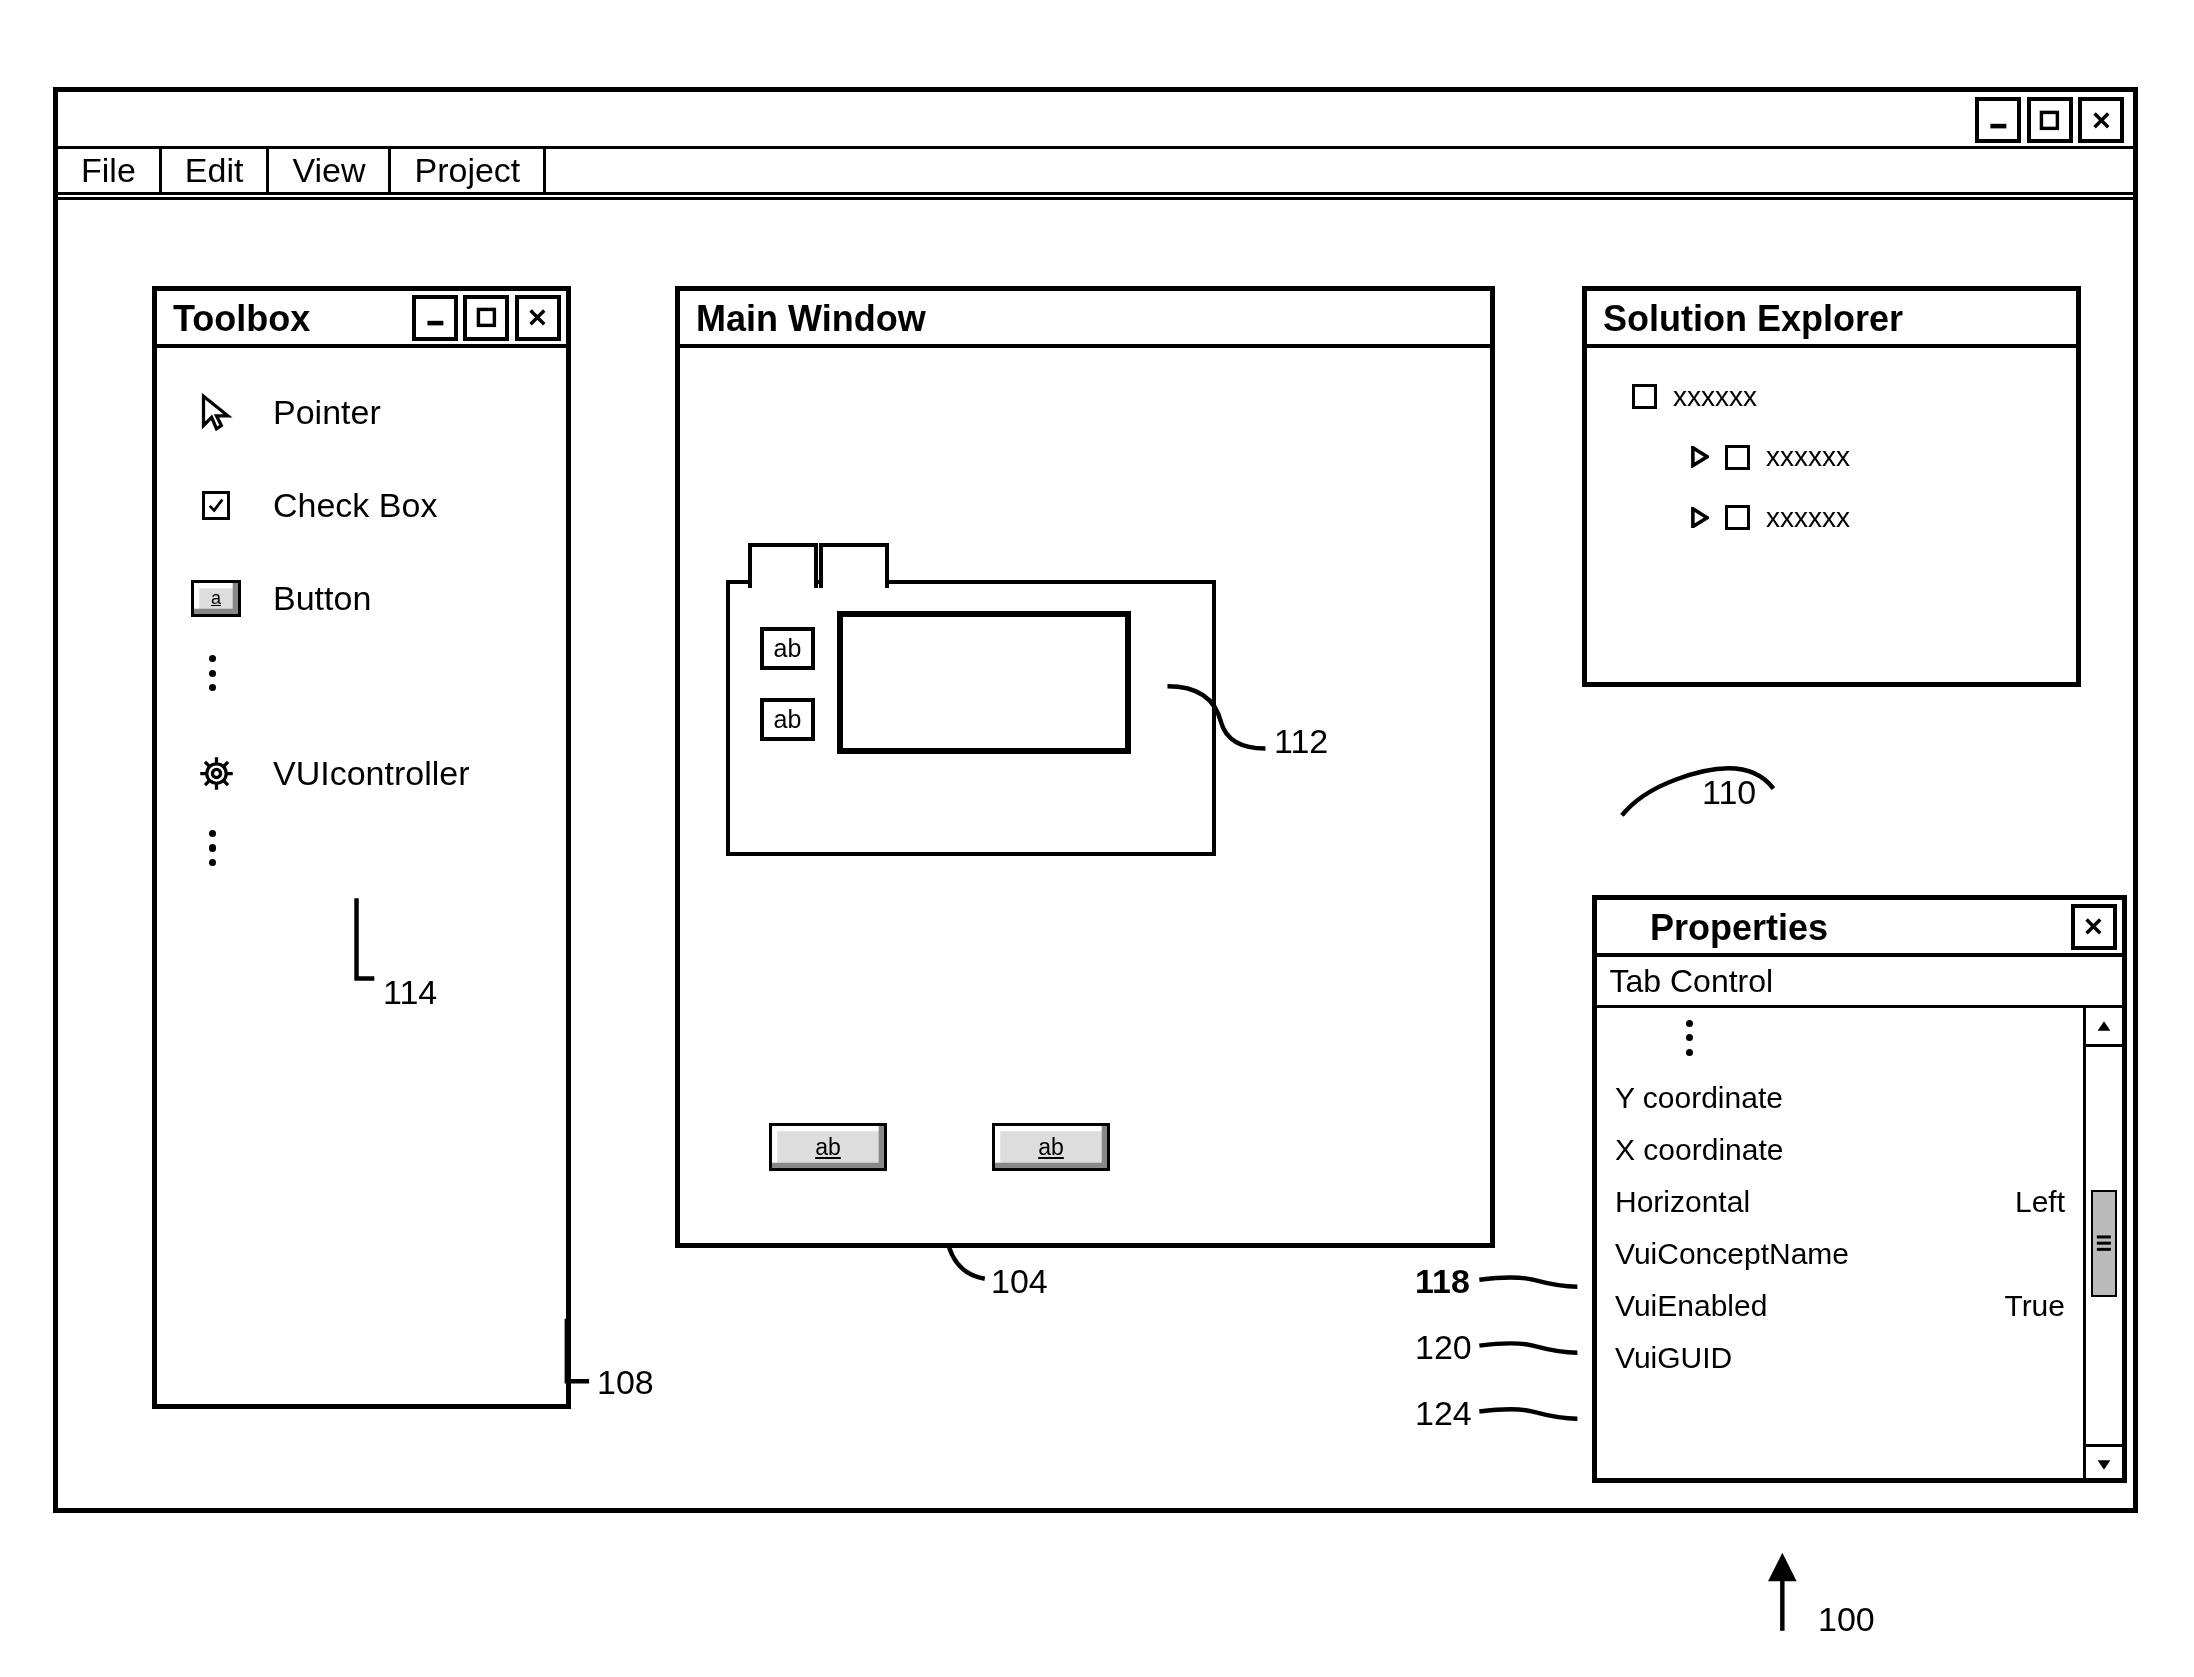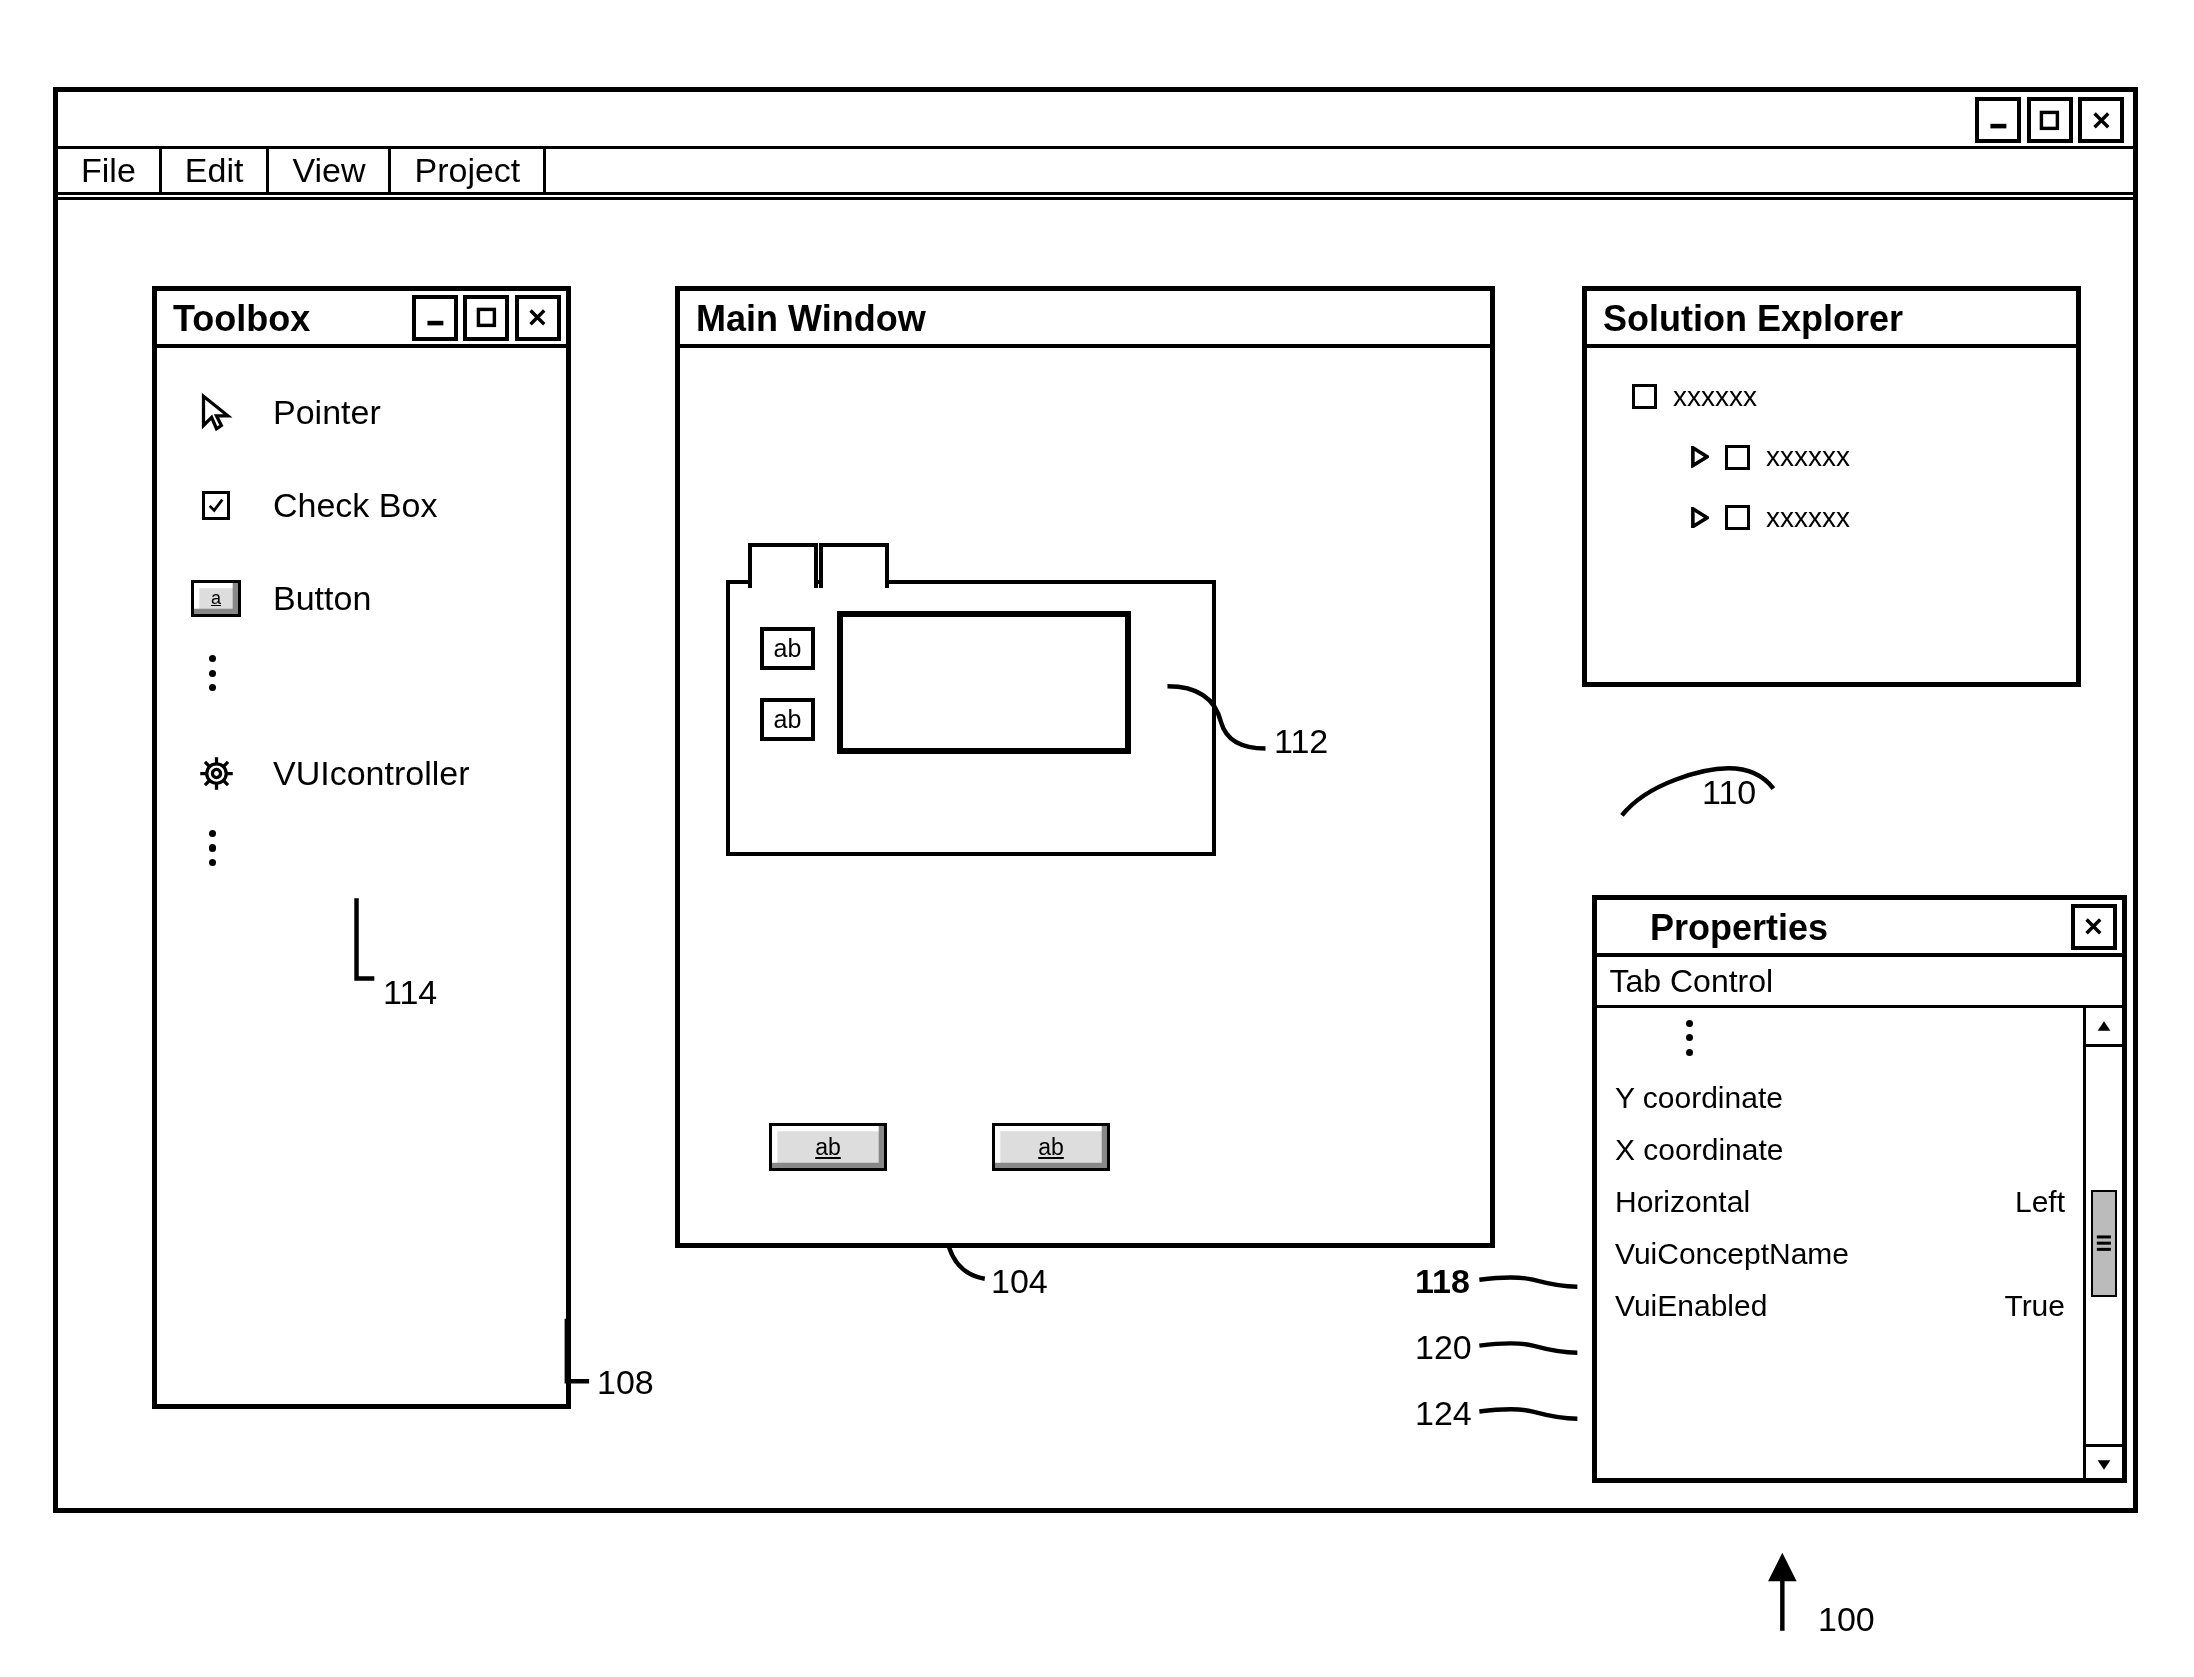--- a/index.html
+++ b/index.html
@@ -364,20 +364,24 @@
                 <span>Left</span>
               </div>
             <div class="prop-row">
                 <span>VuiConceptName</span>
                 <span></span>
               </div>
             <div class="prop-row">
                 <span>VuiEnabled</span>
                 <span>True</span>
               </div>
+            <div class="prop-row">
+                <span>VuiGUID</span>
+                <span></span>
+              </div>
           </div>
           <div class="scrollbar">
             <div class="sb-btn">
                 <svg width="16" height="16" viewBox="0 0 10 10">
                   <path d="M1 8 L5 2 L9 8 Z" fill="#000"></path>
                 </svg>
               </div>
             <div class="sb-track">
                 <div class="sb-thumb"></div>
               </div>

